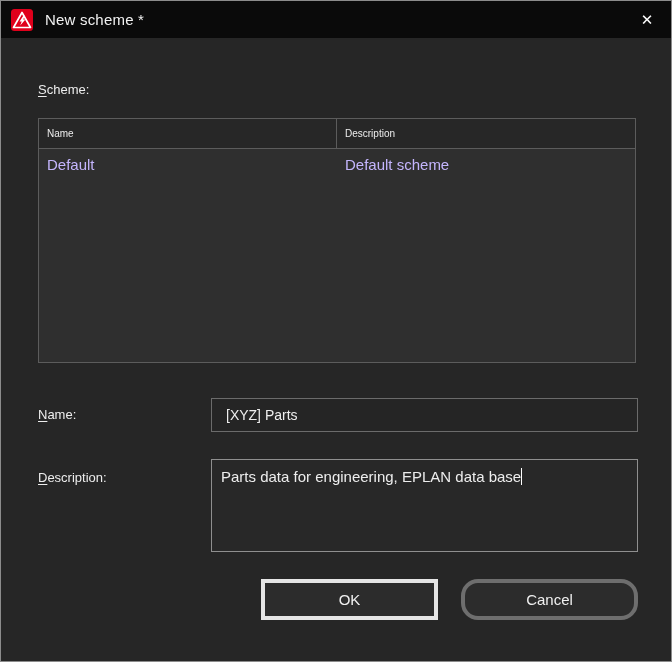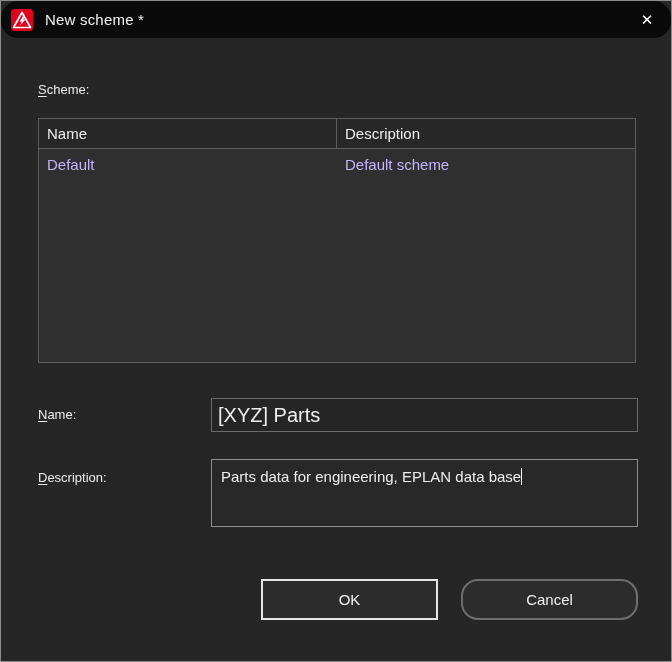--- a/index.html
+++ b/index.html
@@ -18,21 +18,20 @@
 
   
   .titlebar {
     position: absolute;
     top: 0; left: 0; right: 0;
     height: 37px;
     background: #0a0a0a;
     display: flex;
     align-items: center;
     padding-left: 10px;
-    border-radius: 17px;
   }
   .app-icon {
     width: 22px; height: 22px;
     flex: 0 0 auto;
     display: block;
   }
   .title-text {
     margin-left: 12px;
     font-size: 15px;
     color: #f2f2f2;
@@ -79,21 +78,21 @@
     display: flex;
     height: 30px;
     flex: 0 0 auto;
     background: #272727;
     border-bottom: 1px solid #5c5c5c;
   }
   .th {
     display: flex;
     align-items: center;
     padding-left: 8px;
-    font-size: 15px;
+    font-size: 10px;
     color: #ededed;
   }
   .th-name {
     width: 298px;
     flex: 0 0 auto;
     border-right: 1px solid #5c5c5c;
   }
   .th-desc { flex: 1 1 auto; }
   .table-row {
     display: flex;
@@ -115,30 +114,30 @@
   .name-input {
     position: absolute;
     left: 210px;
     top: 397px;
     width: 427px;
     height: 34px;
     background: #252525;
     border: 1px solid #6b6b6b;
     color: #ededed;
     font-family: "Liberation Sans", "DejaVu Sans", sans-serif;
-    font-size: 20px;
-    padding: 0 6px;
+    font-size: 14px;
+    padding: 0 14px;
     outline: none;
   }
   .desc-box {
     position: absolute;
     left: 210px;
     top: 458px;
     width: 427px;
-    height: 68px;
+    height: 93px;
     background: #282828;
     border: 1px solid #8f8f8f;
     font-size: 15px;
     color: #ededed;
     padding: 7px 9px;
     line-height: 20px;
     cursor: text;
   }
   .caret {
     display: inline-block;
@@ -148,21 +147,21 @@
     vertical-align: -3px;
   }
 
   
   .btn {
     position: absolute;
     top: 578px;
     width: 177px;
     height: 41px;
     background: #2c2c2c;
-    border: 2px solid #e5e5e5;
+    border: 4px solid #e5e5e5;
     color: #f0f0f0;
     font-family: "Liberation Sans", "DejaVu Sans", sans-serif;
     font-size: 15px;
     display: flex;
     align-items: center;
     justify-content: center;
     cursor: pointer;
   }
   .btn-ok { left: 260px; }
   .btn-cancel { left: 460px; border-color: #6e6e6e; border-radius: 17px; }

